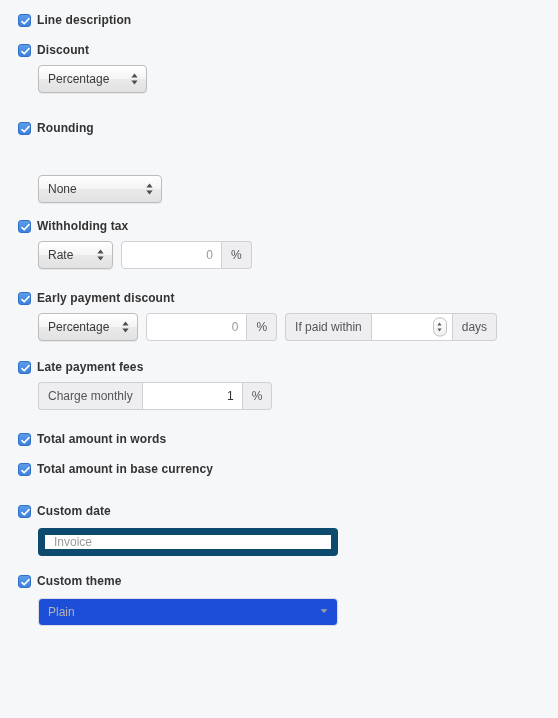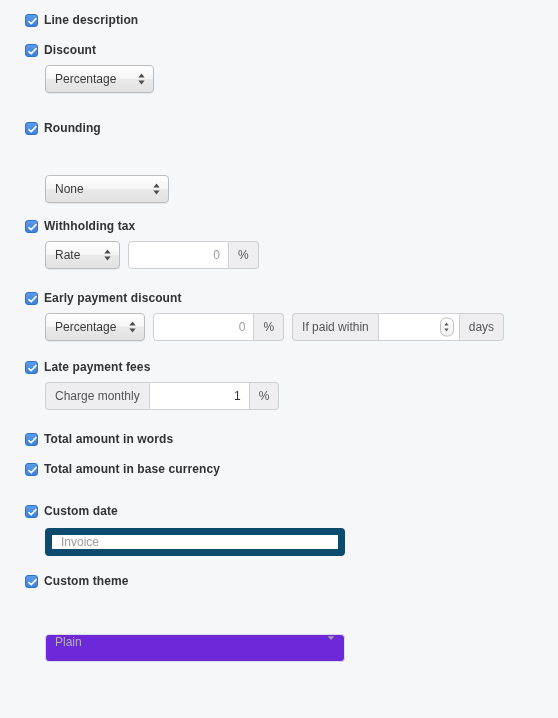--- a/index.html
+++ b/index.html
@@ -12,21 +12,21 @@
     background: #f6f7f9;
     font-family: "Liberation Sans", sans-serif;
     font-size: 12px;
     color: #333333;
     overflow: hidden;
     position: relative;
   }
 
   .form {
     position: absolute;
-    left: 7px;
+    left: 0;
     top: 0;
     width: 441px;
   }
 
   
   .check-row {
     display: flex;
     align-items: center;
     height: 18px;
     padding-left: 18px;
@@ -183,31 +183,30 @@
     padding: 0 9px;
     outline: none;
   }
   .text-field::placeholder { color: #9b9b9b; opacity: 1; }
 
   
   .flat-select {
     box-sizing: border-box;
     width: 300px;
     height: 28px;
-    background: #6d28d9;
+    background: #1d4ed8;
     border: 1px solid #dadce0;
     border-radius: 4px;
     display: flex;
-    align-items: flex-start;
+    align-items: center;
     justify-content: space-between;
     padding: 0 9px;
     font-size: 12px;
     color: #b2b2b2;
     cursor: default;
-    margin-top: 36px;
   }
   .flat-select .fs-caret { color: #9b9b9b; font-size: 8px; line-height: 1; }
   .sp-11     { height: 11px; }
   .sp-6      { height: 6px; }
   .sp-8      { height: 8px; }
   .sp-12     { height: 12px; }
   .sp-14     { height: 14px; }
   .sp-16     { height: 16px; }
   .sp-17     { height: 17px; }
   .sp-20     { height: 20px; }

